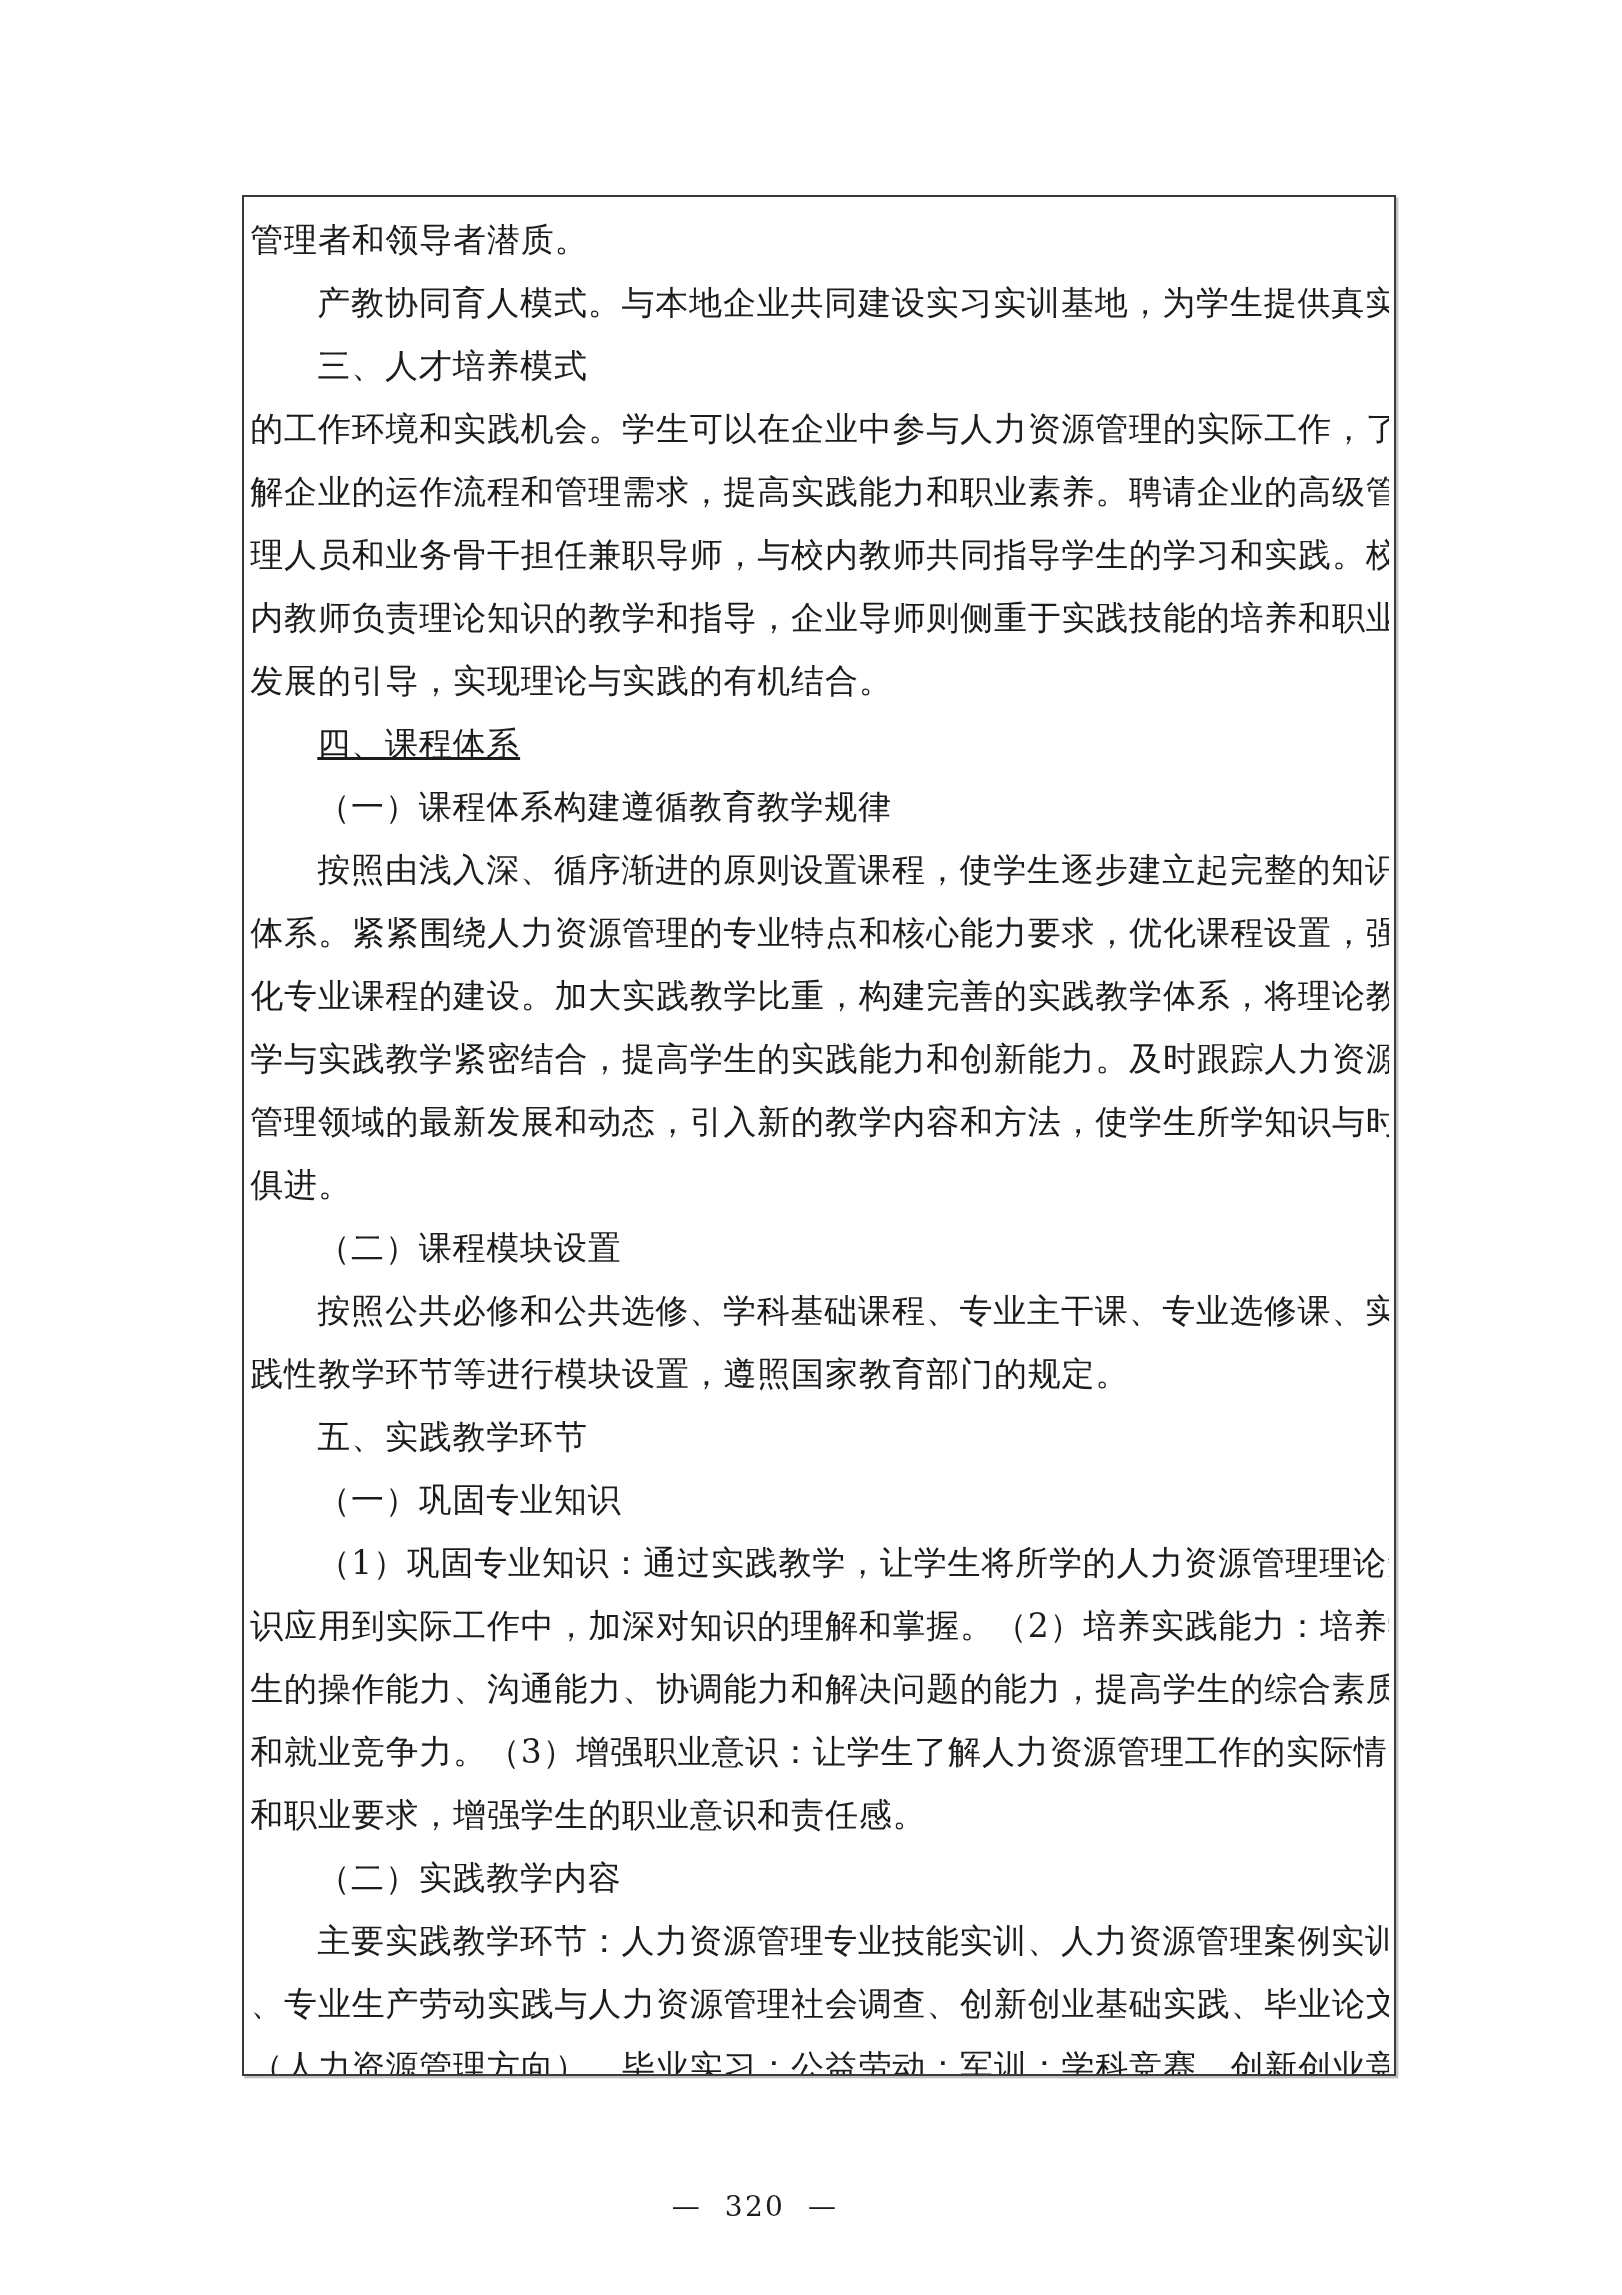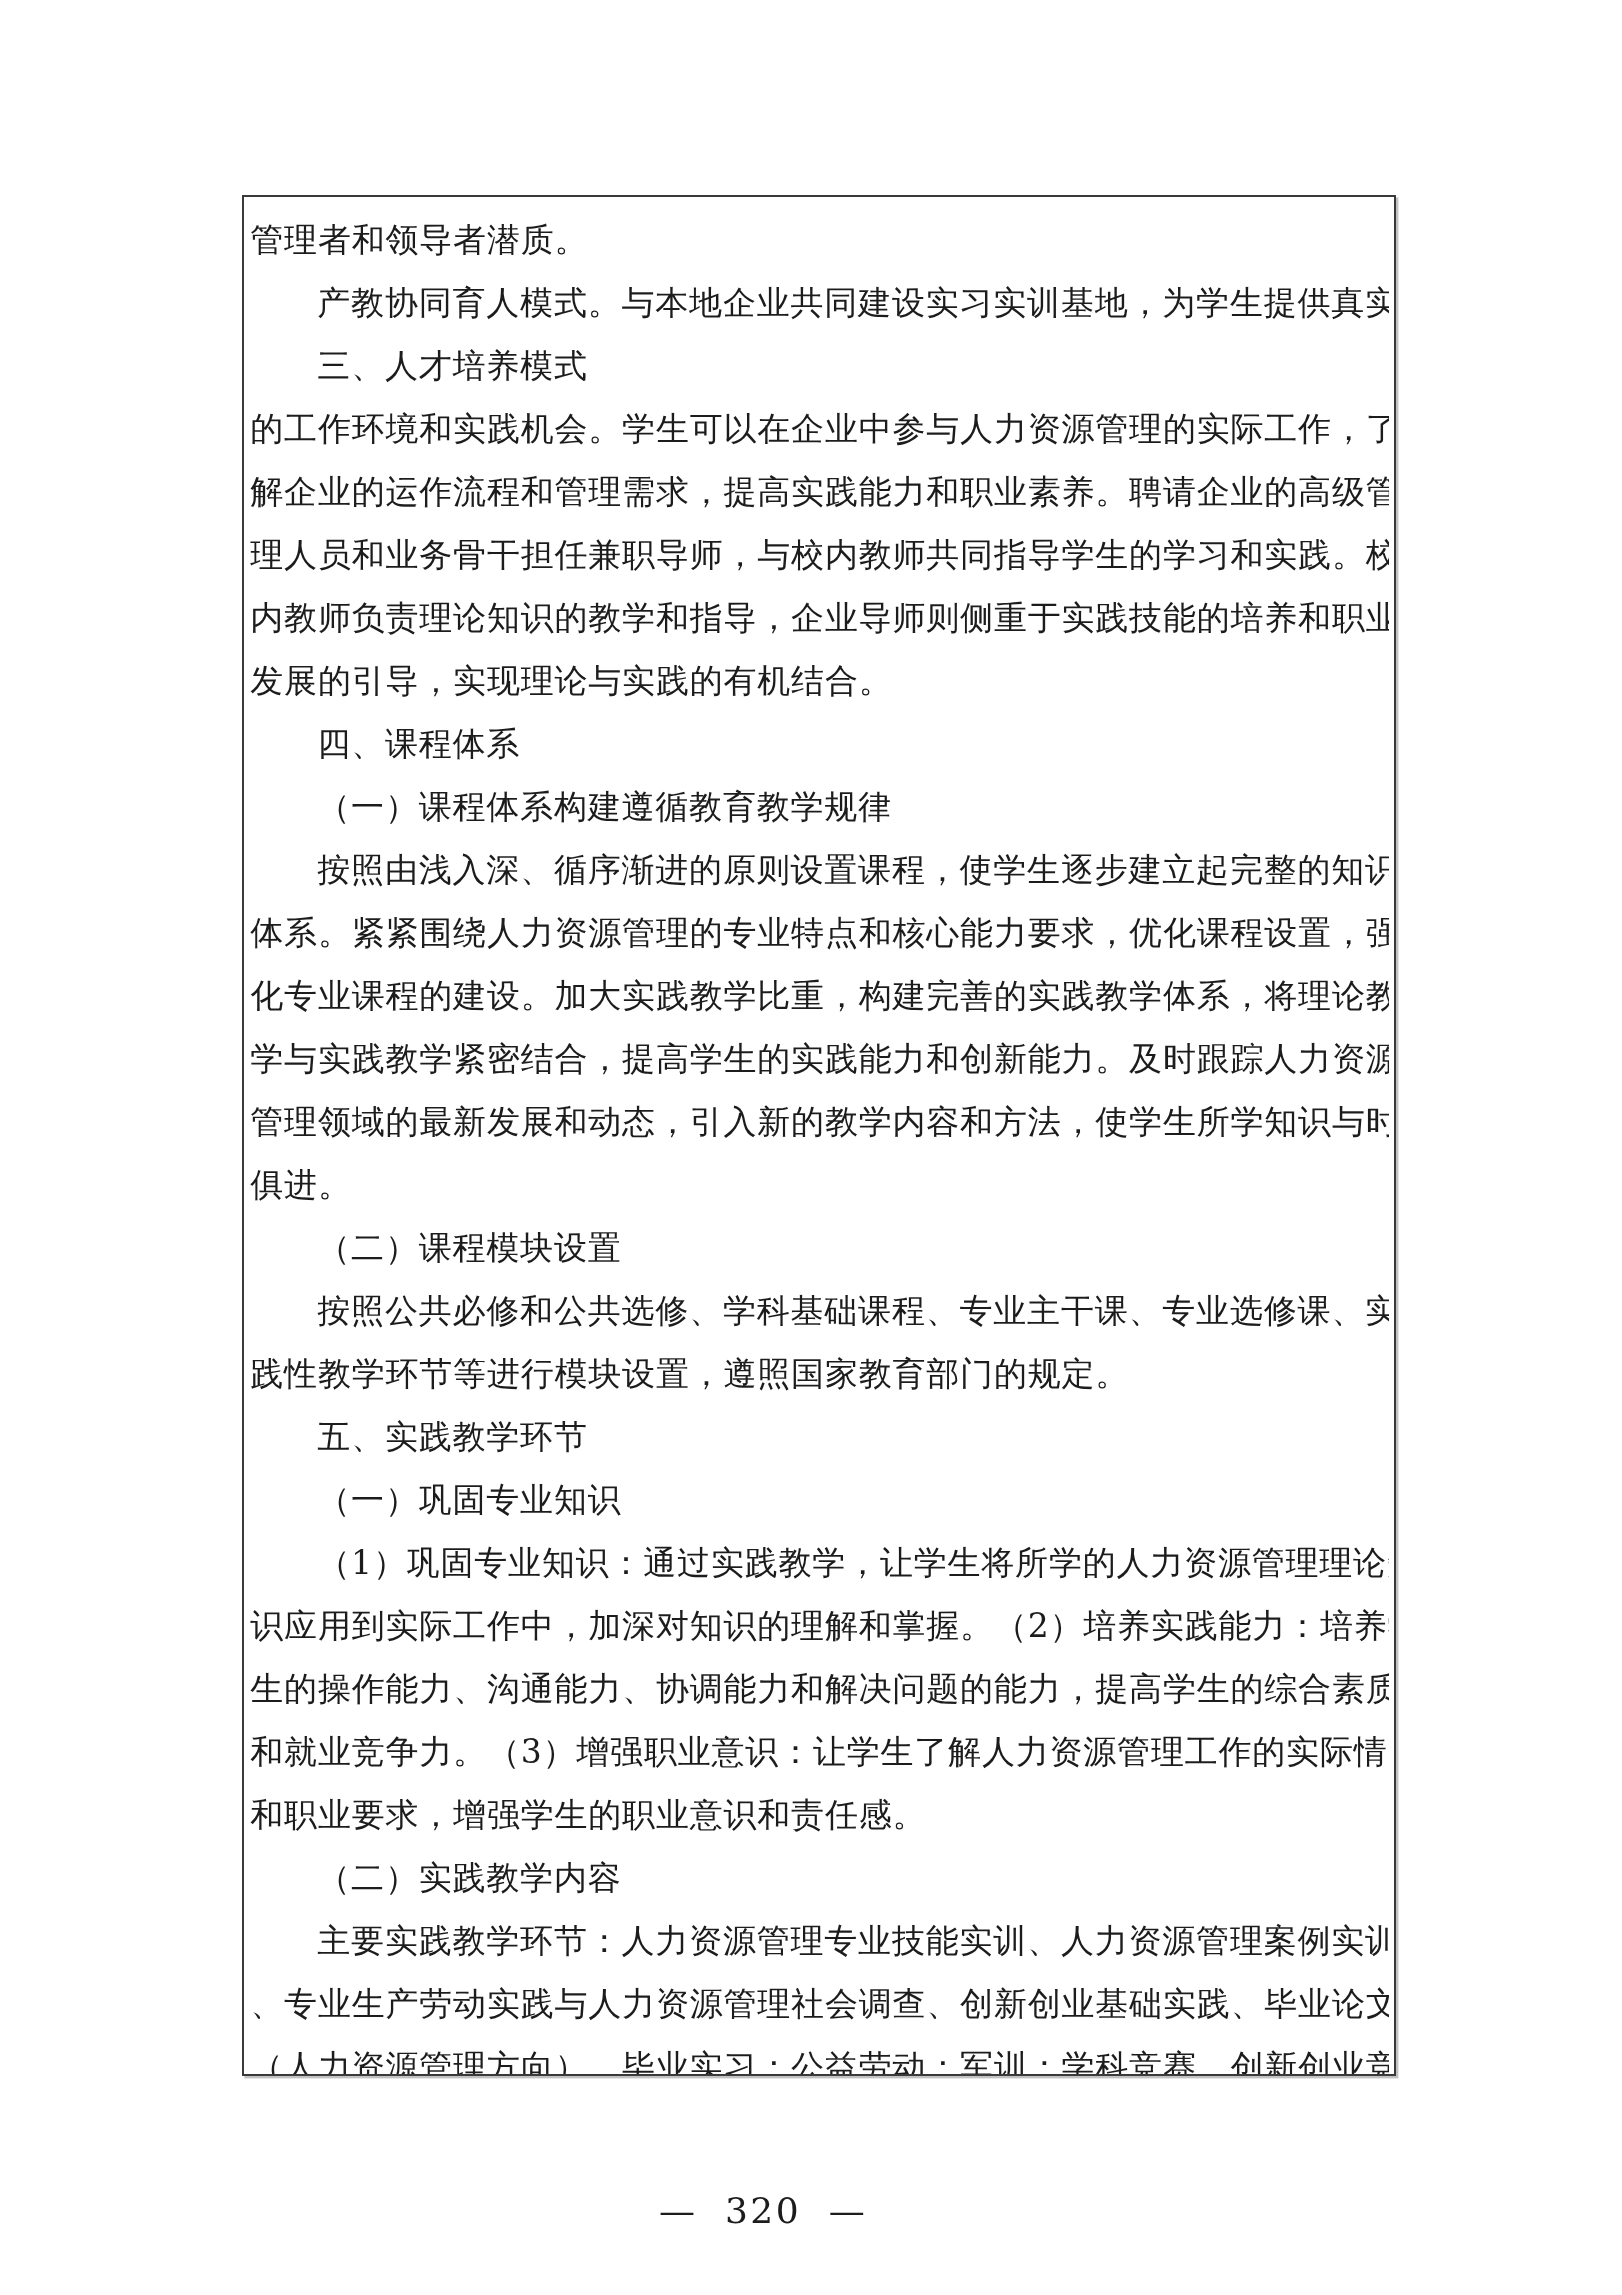--- a/index.html
+++ b/index.html
@@ -35,41 +35,40 @@
     color:var(--ink);
     white-space:nowrap;
     overflow:hidden;
     letter-spacing:0.8px;
   }
   .page-footer{
     position:absolute;
     left:0;top:2190px;
     width:1510px;
     text-align:center;
-    font-size:36px;
+    font-size:28px;
     color:var(--ink);
     white-space:pre;
     letter-spacing:2.4px;
-    padding-left:8px;
   }
 </style>
 </head>
 <body>
 
 <div class="doc-table">
   <div class="doc-lines">
       <div class="doc-line" style="padding-left: 0px;">管理者和领导者潜质。</div>
       <div class="doc-line" style="padding-left: 67px;">产教协同育人模式。与本地企业共同建设实习实训基地，为学生提供真实</div>
       <div class="doc-line" style="padding-left: 67px;">三、人才培养模式</div>
       <div class="doc-line" style="padding-left: 0px;">的工作环境和实践机会。学生可以在企业中参与人力资源管理的实际工作，了</div>
       <div class="doc-line" style="padding-left: 0px;">解企业的运作流程和管理需求，提高实践能力和职业素养。聘请企业的高级管</div>
       <div class="doc-line" style="padding-left: 0px;">理人员和业务骨干担任兼职导师，与校内教师共同指导学生的学习和实践。校</div>
       <div class="doc-line" style="padding-left: 0px;">内教师负责理论知识的教学和指导，企业导师则侧重于实践技能的培养和职业</div>
       <div class="doc-line" style="padding-left: 0px;">发展的引导，实现理论与实践的有机结合。</div>
-      <div class="doc-line" style="padding-left: 67px;">四、课程体系</div>
+      <div class="doc-line" style="padding-left: 67px; text-decoration: underline;">四、课程体系</div>
       <div class="doc-line" style="padding-left: 67px;">（一）课程体系构建遵循教育教学规律</div>
       <div class="doc-line" style="padding-left: 67px;">按照由浅入深、循序渐进的原则设置课程，使学生逐步建立起完整的知识</div>
       <div class="doc-line" style="padding-left: 0px; text-align: right;">体系。紧紧围绕人力资源管理的专业特点和核心能力要求，优化课程设置，强</div>
       <div class="doc-line" style="padding-left: 0px;">化专业课程的建设。加大实践教学比重，构建完善的实践教学体系，将理论教</div>
       <div class="doc-line" style="padding-left: 0px;">学与实践教学紧密结合，提高学生的实践能力和创新能力。及时跟踪人力资源</div>
       <div class="doc-line" style="padding-left: 0px;">管理领域的最新发展和动态，引入新的教学内容和方法，使学生所学知识与时</div>
       <div class="doc-line" style="padding-left: 0px;">俱进。</div>
       <div class="doc-line" style="padding-left: 67px;">（二）课程模块设置</div>
       <div class="doc-line" style="padding-left: 67px;">按照公共必修和公共选修、学科基础课程、专业主干课、专业选修课、实</div>
       <div class="doc-line" style="padding-left: 0px;">践性教学环节等进行模块设置，遵照国家教育部门的规定。</div>

